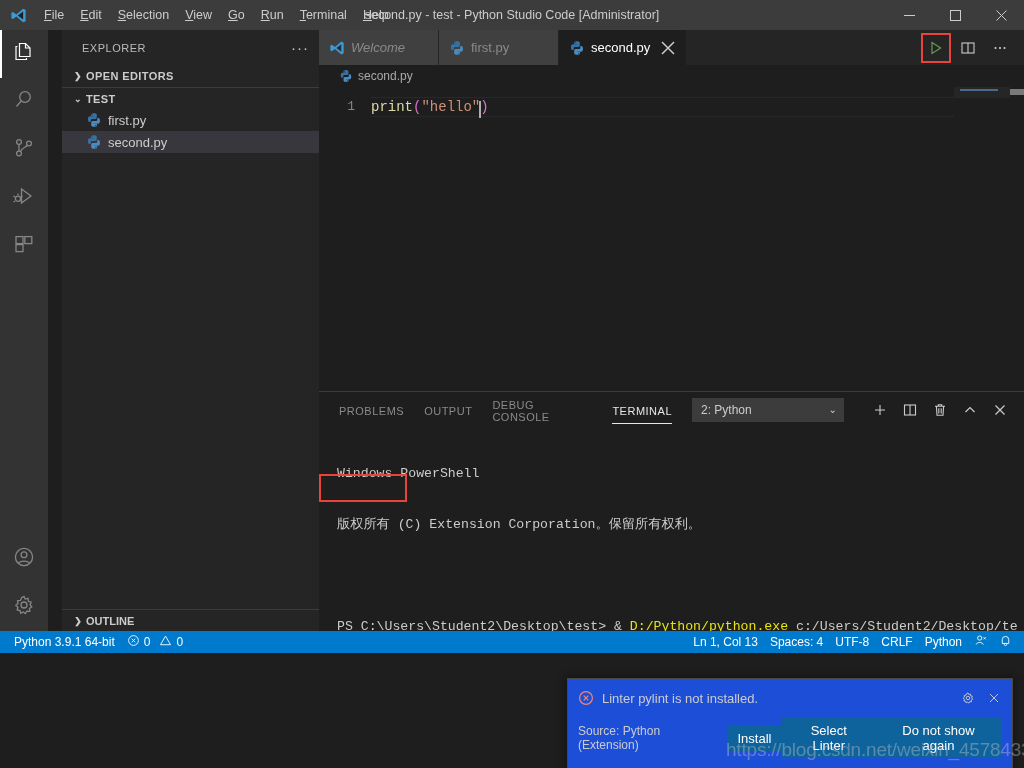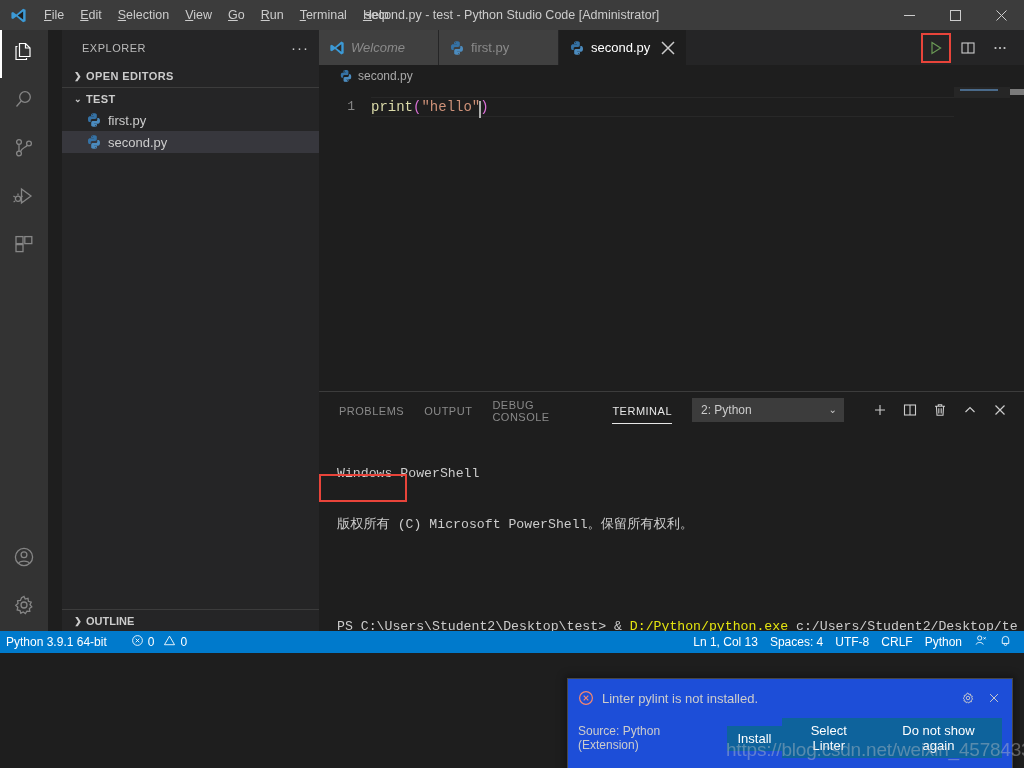--- a/index.html
+++ b/index.html
@@ -309,21 +309,21 @@
     font-family: "Liberation Sans", sans-serif;
   }
 
   
   .statusbar {
     height: 22px; flex: 0 0 22px;
     background: #007acc; color: #ffffff;
     display: flex; align-items: center;
     font-size: 12px; position: relative;
   }
-  .sb-left { display: flex; align-items: flex-end; padding-left: 0; gap: 12px; }
+  .sb-left { display: flex; align-items: flex-end; padding-left: 8px; gap: 0; }
   .sb-right { margin-left: auto; display: flex; align-items: center; padding-right: 6px; }
   .sb-cell {
     padding: 0 6px; height: 22px;
     display: flex; align-items: center; gap: 4px;
     white-space: nowrap;
   }
   .sb-cell svg { width: 13px; height: 13px; }
 
   
   .watermark {
@@ -606,21 +606,21 @@
             </div>
             <div class="p-action">
               <svg viewBox="0 0 16 16" fill="none" stroke="currentColor" stroke-width="1.2">
                   <path d="M3.5 3.5 L12.5 12.5 M12.5 3.5 L3.5 12.5"></path>
                 </svg>
             </div>
           </div>
         </div>
         <div class="terminal-body">
           <div class="term-line"><span class="t-white">Windows PowerShell</span></div>
-          <div class="term-line"><span class="t-white">版权所有 (C) Microsoft PowerShell。保留所有权利。</span></div>
+          <div class="term-line"><span class="t-white">版权所有 (C) Extension Corporation。保留所有权利。</span></div>
           <div class="term-line">&nbsp;</div>
           <div class="term-line"><span class="t-white">PS C:\Users\Student2\Desktop\test&gt; &amp; </span><span class="t-yellow">D:/Python/python.exe</span><span class="t-white"> c:/Users/Student2/Desktop/test/second.py</span></div>
           
           
         </div>
         <div class="highlight-box" style="left:0px; top:82px; width:88px; height:28px;"></div>
       </div>
 
     </div>
   </div>

